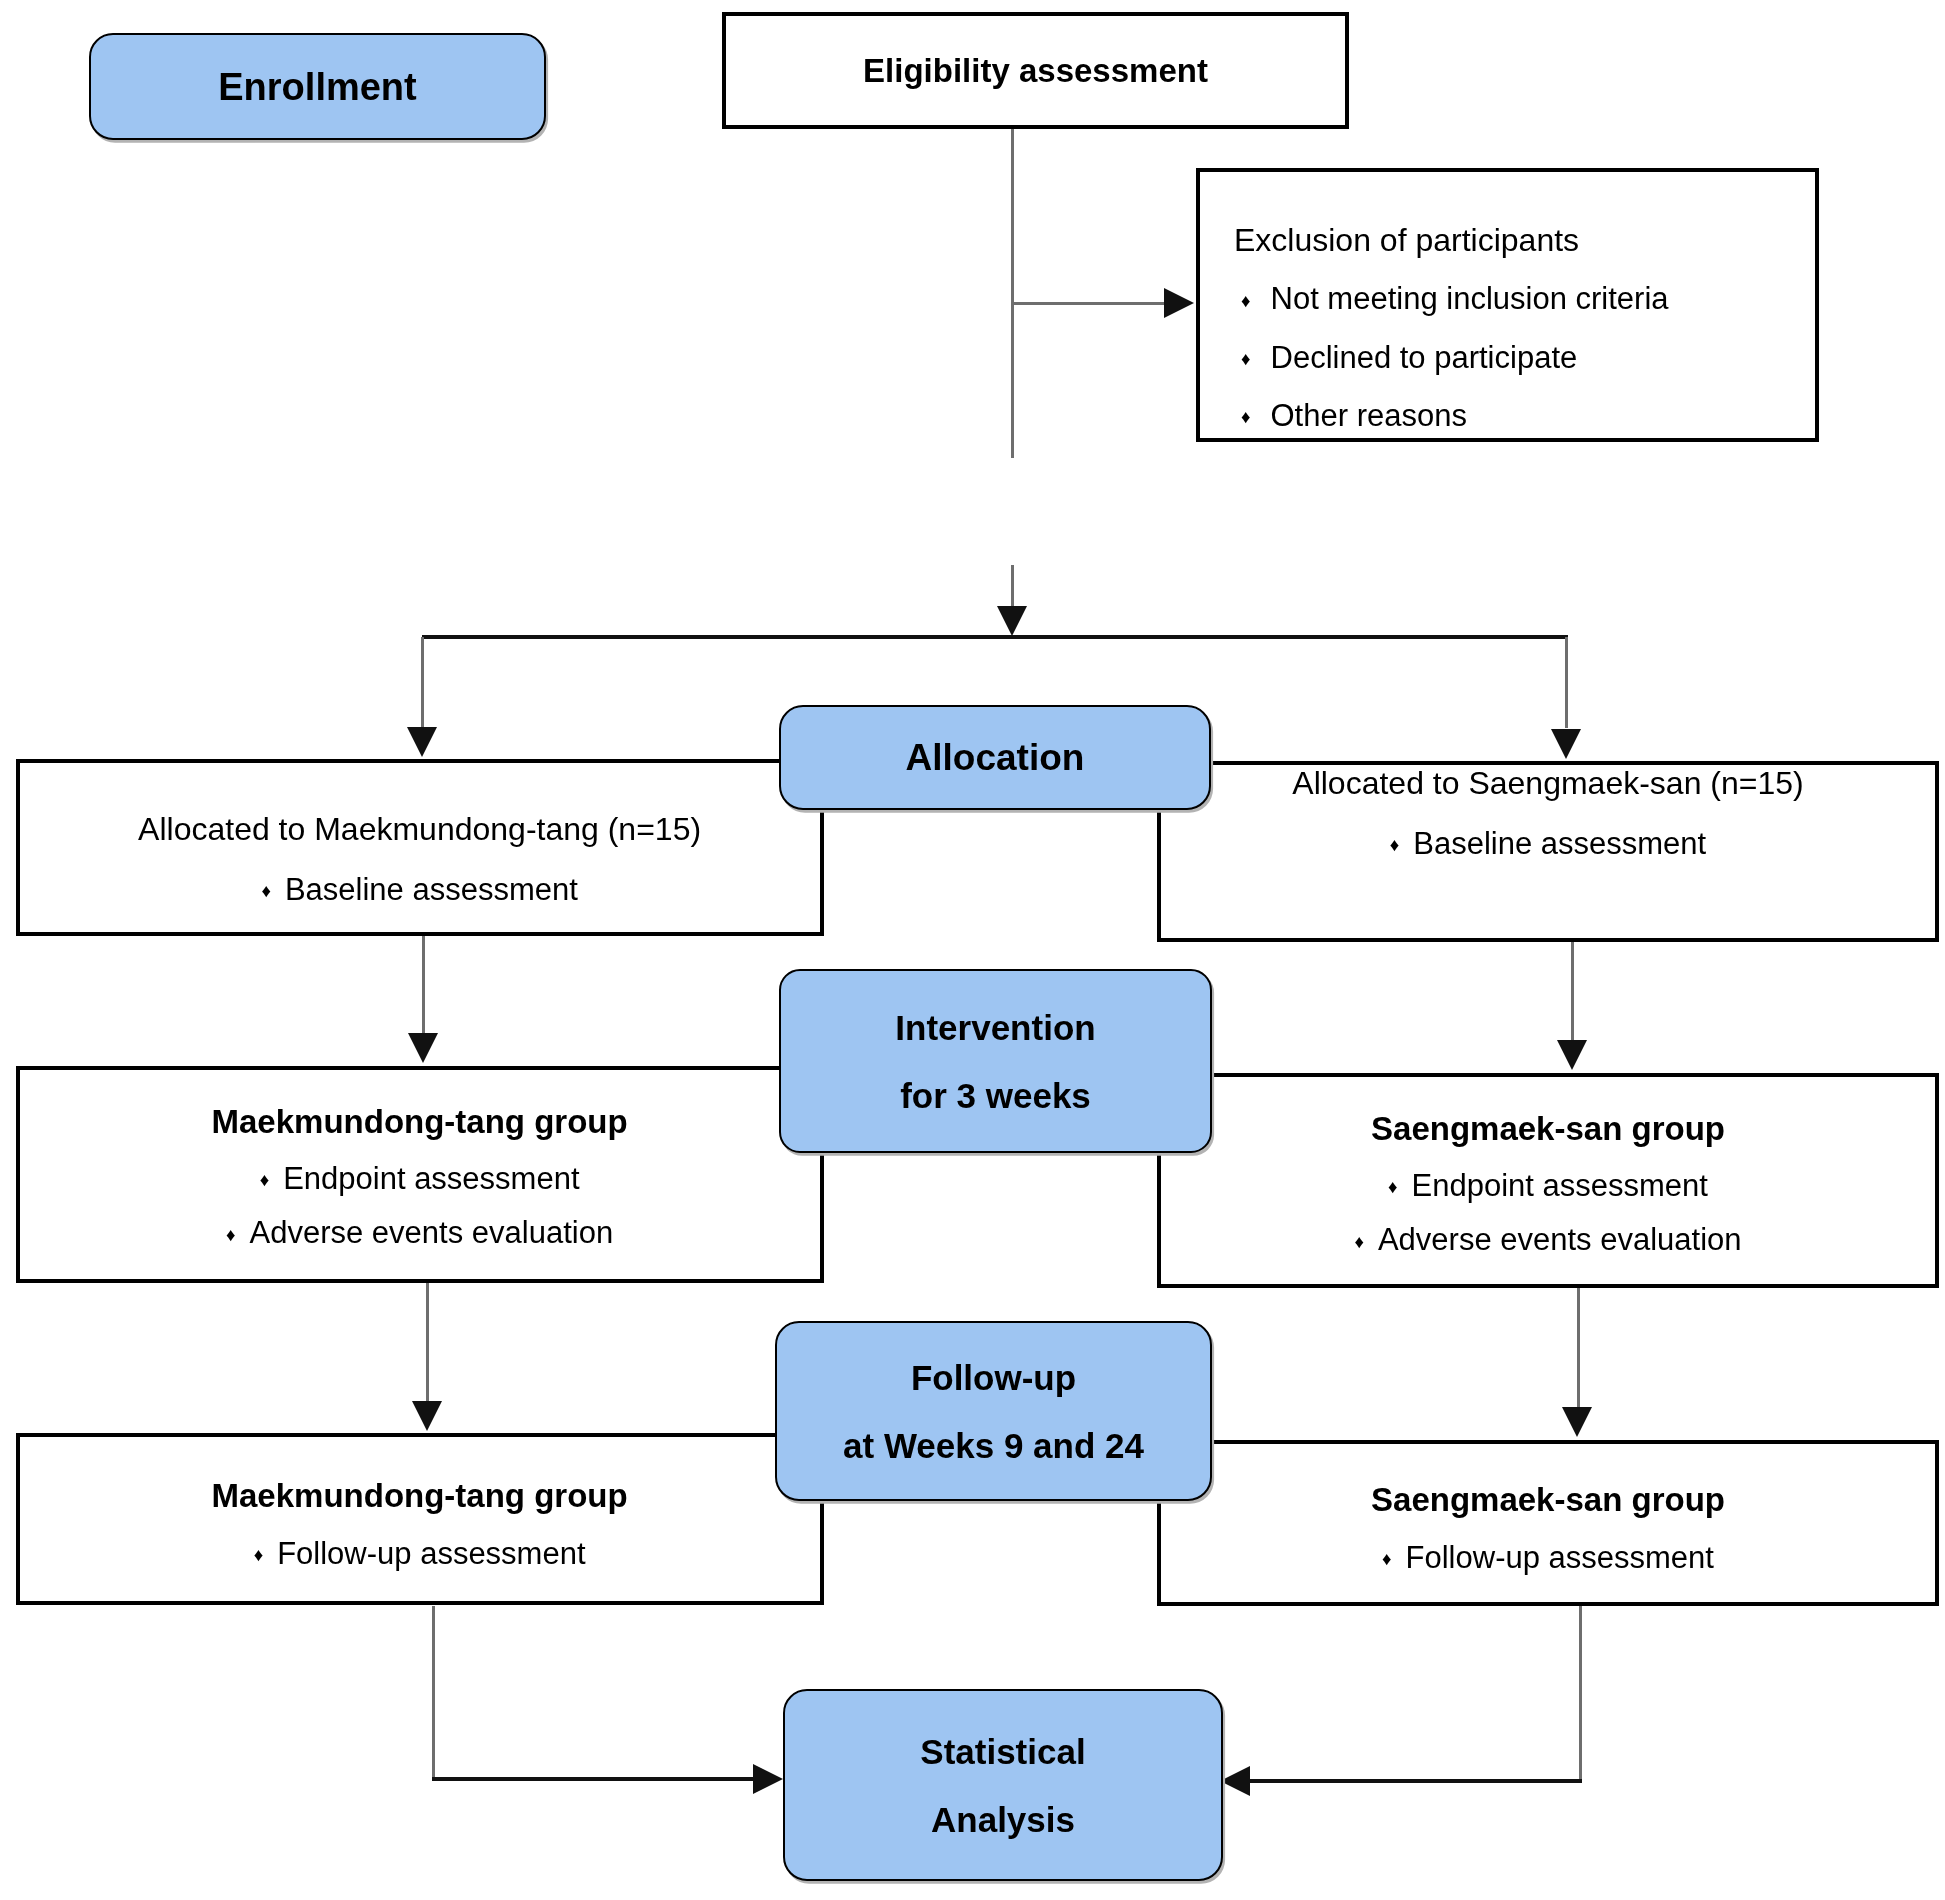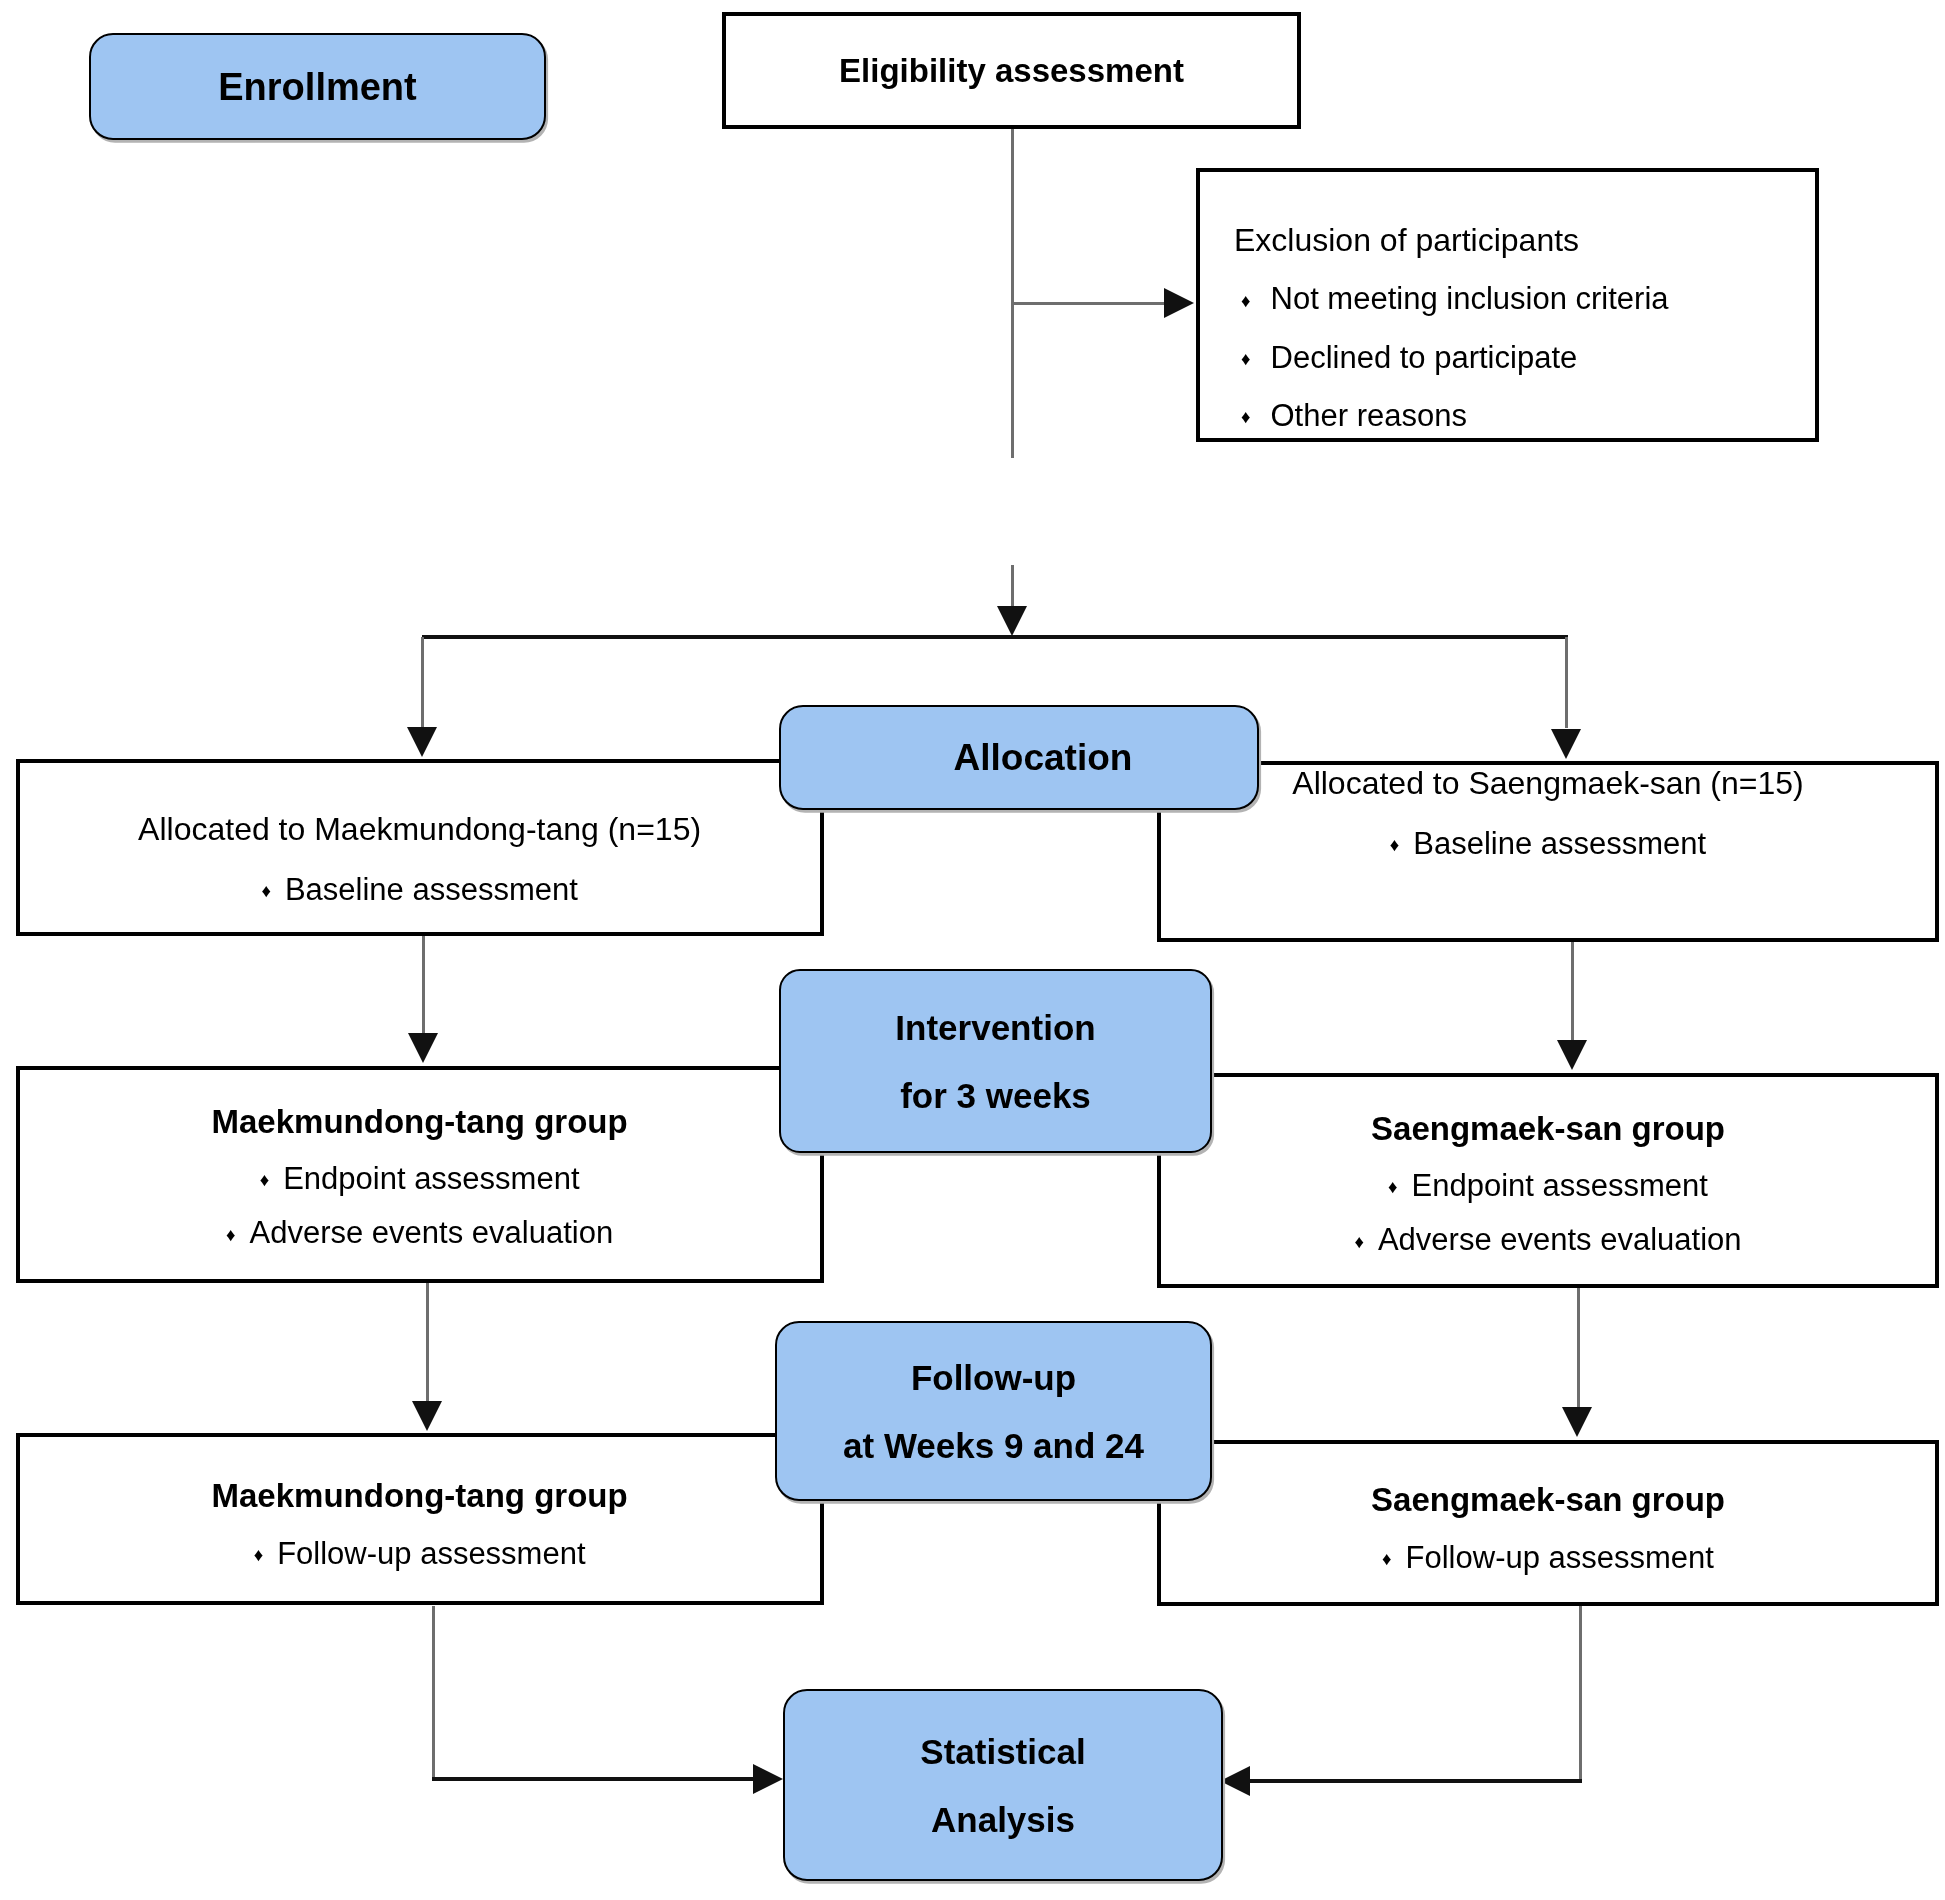--- a/index.html
+++ b/index.html
@@ -81,21 +81,21 @@
   <div class="arr down" style="left:1562px;top:1407px;"></div>
 
   <div class="line" style="left: 432px; top: 1606px; width: 2.8px; height: 175px; background: rgb(110, 110, 110);"></div>
   <div class="line dark" style="left:432px;top:1777px;width:322px;height:4.2px;"></div>
   <div class="arr right" style="left:753px;top:1764px;"></div>
 
   <div class="line" style="left: 1579px; top: 1606px; width: 2.8px; height: 177px; background: rgb(110, 110, 110);"></div>
   <div class="line dark" style="left:1249px;top:1779px;width:333px;height:4.2px;"></div>
   <div class="arr left" style="left:1220px;top:1766px;"></div>
 
-  <div class="wbox" style="left:722px;top:12px;width:579px;height:117px;display:flex;align-items:center;justify-content:center;">
+  <div class="wbox" style="left:722px;top:12px;width:627px;height:117px;display:flex;align-items:center;justify-content:center;">
     <div class="title">Eligibility assessment</div>
   </div>
 
   <div class="wbox" style="left:1196px;top:168px;width:623px;height:274px;">
     <div class="exclusion-content">
       <div class="rtitle">Exclusion of participants</div>
       <div class="bullet"><span class="dia">♦</span><span>Not meeting inclusion criteria</span></div>
       <div class="bullet"><span class="dia">♦</span><span>Declined to participate</span></div>
       <div class="bullet"><span class="dia">♦</span><span>Other reasons</span></div>
     </div>
@@ -131,21 +131,21 @@
 
   <div class="wbox" style="left:1157px;top:1440px;width:782px;height:166px;padding-top:37px;">
     <div class="title">Saengmaek-san group</div>
     <div class="bullet" style="margin-top:21px;"><span class="dia">♦</span><span>Follow-up assessment</span></div>
   </div>
 
   <div class="stage" style="left:89px;top:33px;width:453px;height:103px;font-size:38px;">
     <span>Enrollment</span>
   </div>
 
-  <div class="stage" style="left:779px;top:705px;width:428px;height:101px;padding-left:48px;">
+  <div class="stage" style="left:779px;top:705px;width:428px;height:101px;">
     <span>Allocation</span>
   </div>
 
   <div class="stage" style="left:779px;top:969px;width:429px;height:180px;font-size:35px;border-radius:21px;">
     <span>Intervention</span>
     <span class="l2">for 3 weeks</span>
   </div>
 
   <div class="stage" style="left:775px;top:1321px;width:433px;height:176px;font-size:35px;">
     <span>Follow-up</span>

